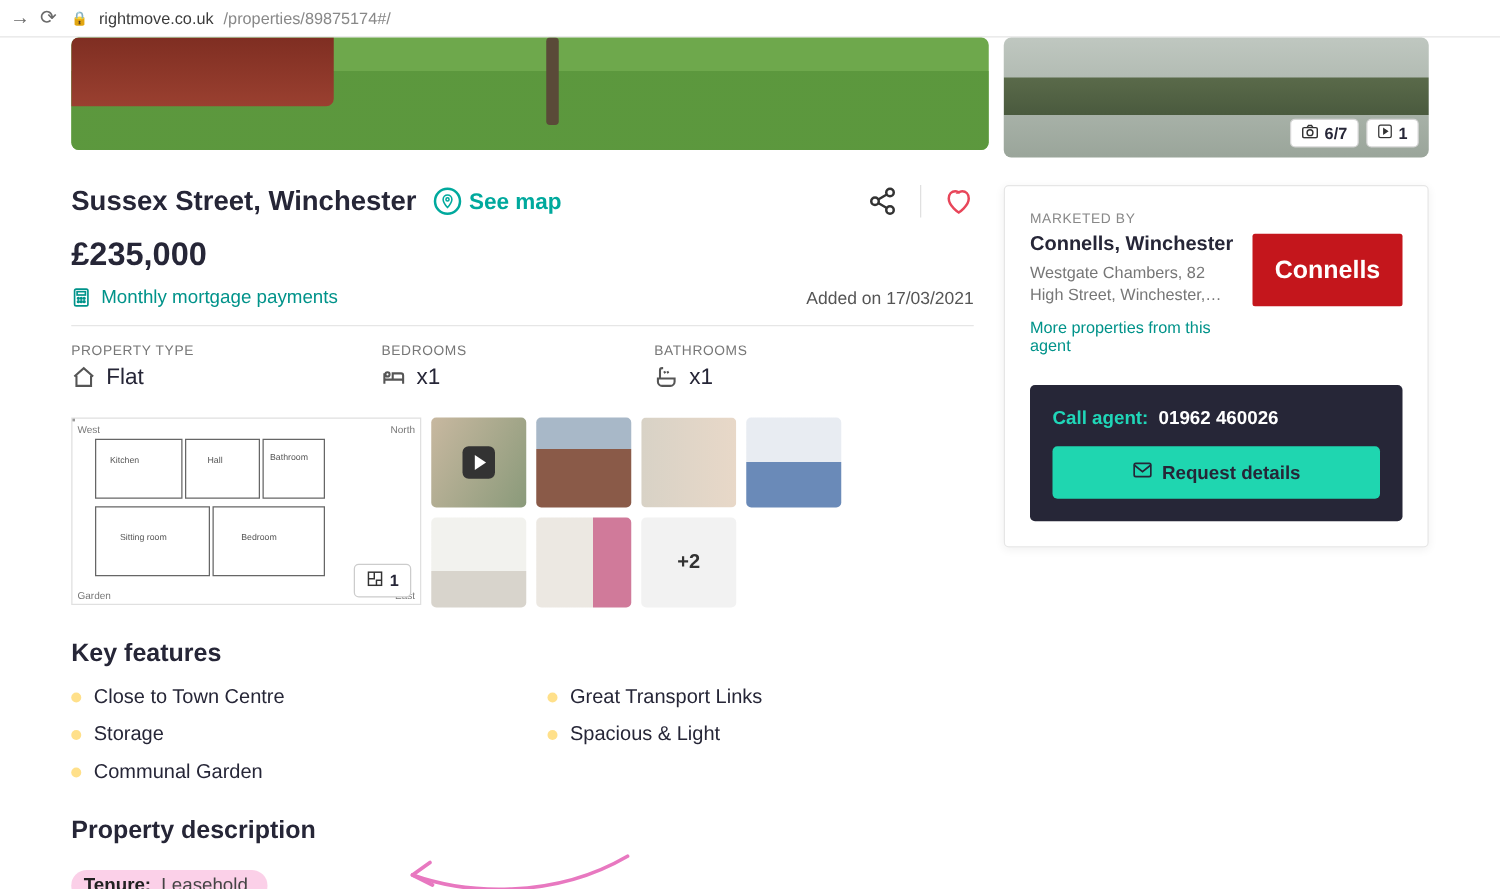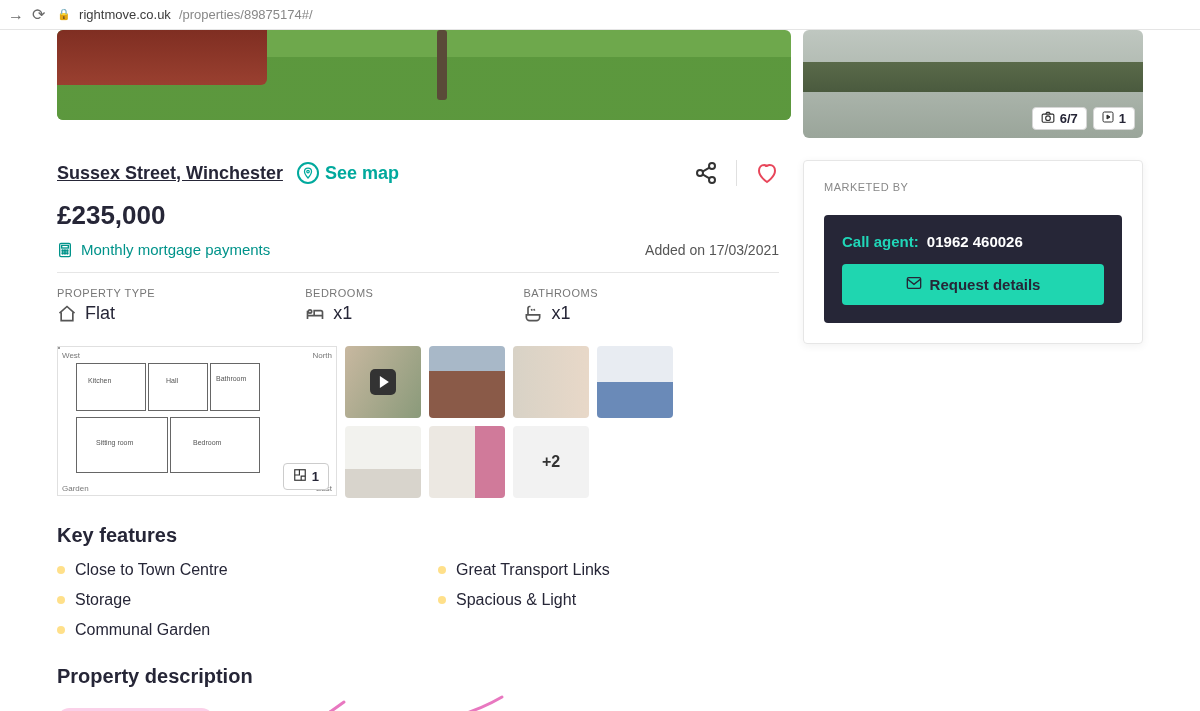--- a/index.html
+++ b/index.html
@@ -14,32 +14,32 @@
   .addr .url-path { color:#888; }
 
   .page { max-width:1110px; margin:0 auto; padding: 0 12px 60px; position:relative;}
   .hero-row { display:flex; gap:12px; }
   .hero-main { flex:1; height:90px; border-radius:6px; overflow:hidden; position:relative; background:linear-gradient(#6ea84c 0%, #6ea84c 100%);}
   .hero-main::before { content:""; position:absolute; inset:0; background:
       linear-gradient(180deg, rgba(120,60,40,.0) 0, rgba(120,60,40,.0) 30%, rgba(90,150,60,.9) 30%, rgba(90,150,60,.9) 100%);
   }
   .hero-main .brick { position:absolute; left:0; top:0; width:210px; height:55px; background:linear-gradient(#7f2e22,#9a4030); border-bottom-right-radius:6px;}
   .hero-main .tree { position:absolute; left:380px; top:0; width:10px; height:70px; background:#5a4a38; border-radius:3px;}
-  .hero-side { width:340px; height:108px; border-radius:6px; background:linear-gradient(#bfc7c0,#9aa59a); position:relative; overflow:hidden;}
+  .hero-side { width:340px; height:96px; border-radius:6px; background:linear-gradient(#bfc7c0,#9aa59a); position:relative; overflow:hidden;}
   .hero-side .strip { position:absolute; left:0; right:0; top:32px; height:30px; background:linear-gradient(#5a6a4a,#4a5a3e);}
   .badge-media { position:absolute; right:8px; bottom:8px; display:flex; gap:6px; }
   .badge-chip { background:#fff; border:1px solid #d6d6d6; border-radius:4px; padding:3px 8px; font-size:13px; font-weight:600; display:flex; align-items:center; gap:5px;}
 
   .cols { display:flex; gap:24px; margin-top:22px; }
   .left { flex:1; min-width:0; }
   .right { width:340px; }
 
   .title-row { display:flex; align-items:center; justify-content:space-between; }
   .title-left { display:flex; align-items:center; gap:14px; }
-  h1.addr-title { font-size:18px; font-weight:600;text-decoration:underline; }
+  h1.addr-title { font-size:22px; font-weight:600; }
   .see-map { display:flex; align-items:center; gap:6px; color:#00a99d; font-size:18px; font-weight:600; cursor:pointer;}
   .see-map .pin { display:inline-flex; width:22px; height:22px; border:2px solid #00a99d; border-radius:50%; align-items:center; justify-content:center;}
   .see-map .pin svg { width:12px; height:12px; }
   .title-actions { display:flex; align-items:center; gap:18px;}
   .icon-btn { width:24px; height:24px; cursor:pointer; color:#3a3a3a; }
   .divider-v { width:1px; height:26px; background:#e0e0e0;}
   .heart { color:#e8465a; }
 
   .price { font-size:26px; font-weight:700; margin-top:14px;}
   .mortgage-row { display:flex; justify-content:space-between; align-items:flex-end; margin-top:10px; padding-bottom:14px; border-bottom:1px solid #e6e6e6;text-align:right;}
@@ -294,20 +294,28 @@
         <svg class="arrow-annot" viewBox="0 0 200 50">
           <path d="M190 10 C 130 45, 60 40, 18 25" stroke="#e878c0" stroke-width="3" fill="none" stroke-linecap="round"></path>
           <path d="M18 25 l14 -10 M18 25 l16 8" stroke="#e878c0" stroke-width="3" fill="none" stroke-linecap="round"></path>
         </svg>
       </div>
     </div>
 
     <div class="right">
       <div class="agent-card">
         <div class="marketed">MARKETED BY</div>
+        <div class="agent-row">
+          <div class="agent-info">
+            <div class="agent-name">Connells, Winchester</div>
+            <div class="agent-addr">Westgate Chambers, 82 High Street, Winchester,…</div>
+            <a class="agent-more">More properties from this agent</a>
+          </div>
+          <div class="agent-logo">Connells</div>
+        </div>
         <div class="cta-box">
           <div class="cta-call">
             <span class="lbl">Call agent:</span>
             <span class="num" style="margin-left:4px;">01962 460026</span>
           </div>
           <button class="cta-btn">
             <span><svg width="16" height="14" viewBox="0 0 24 20" fill="none" stroke="#262637" stroke-width="2">
                   <rect x="2" y="2" width="20" height="16" rx="2"></rect>
                   <path d="M2 4l10 8 10-8"></path>
                 </svg></span>

